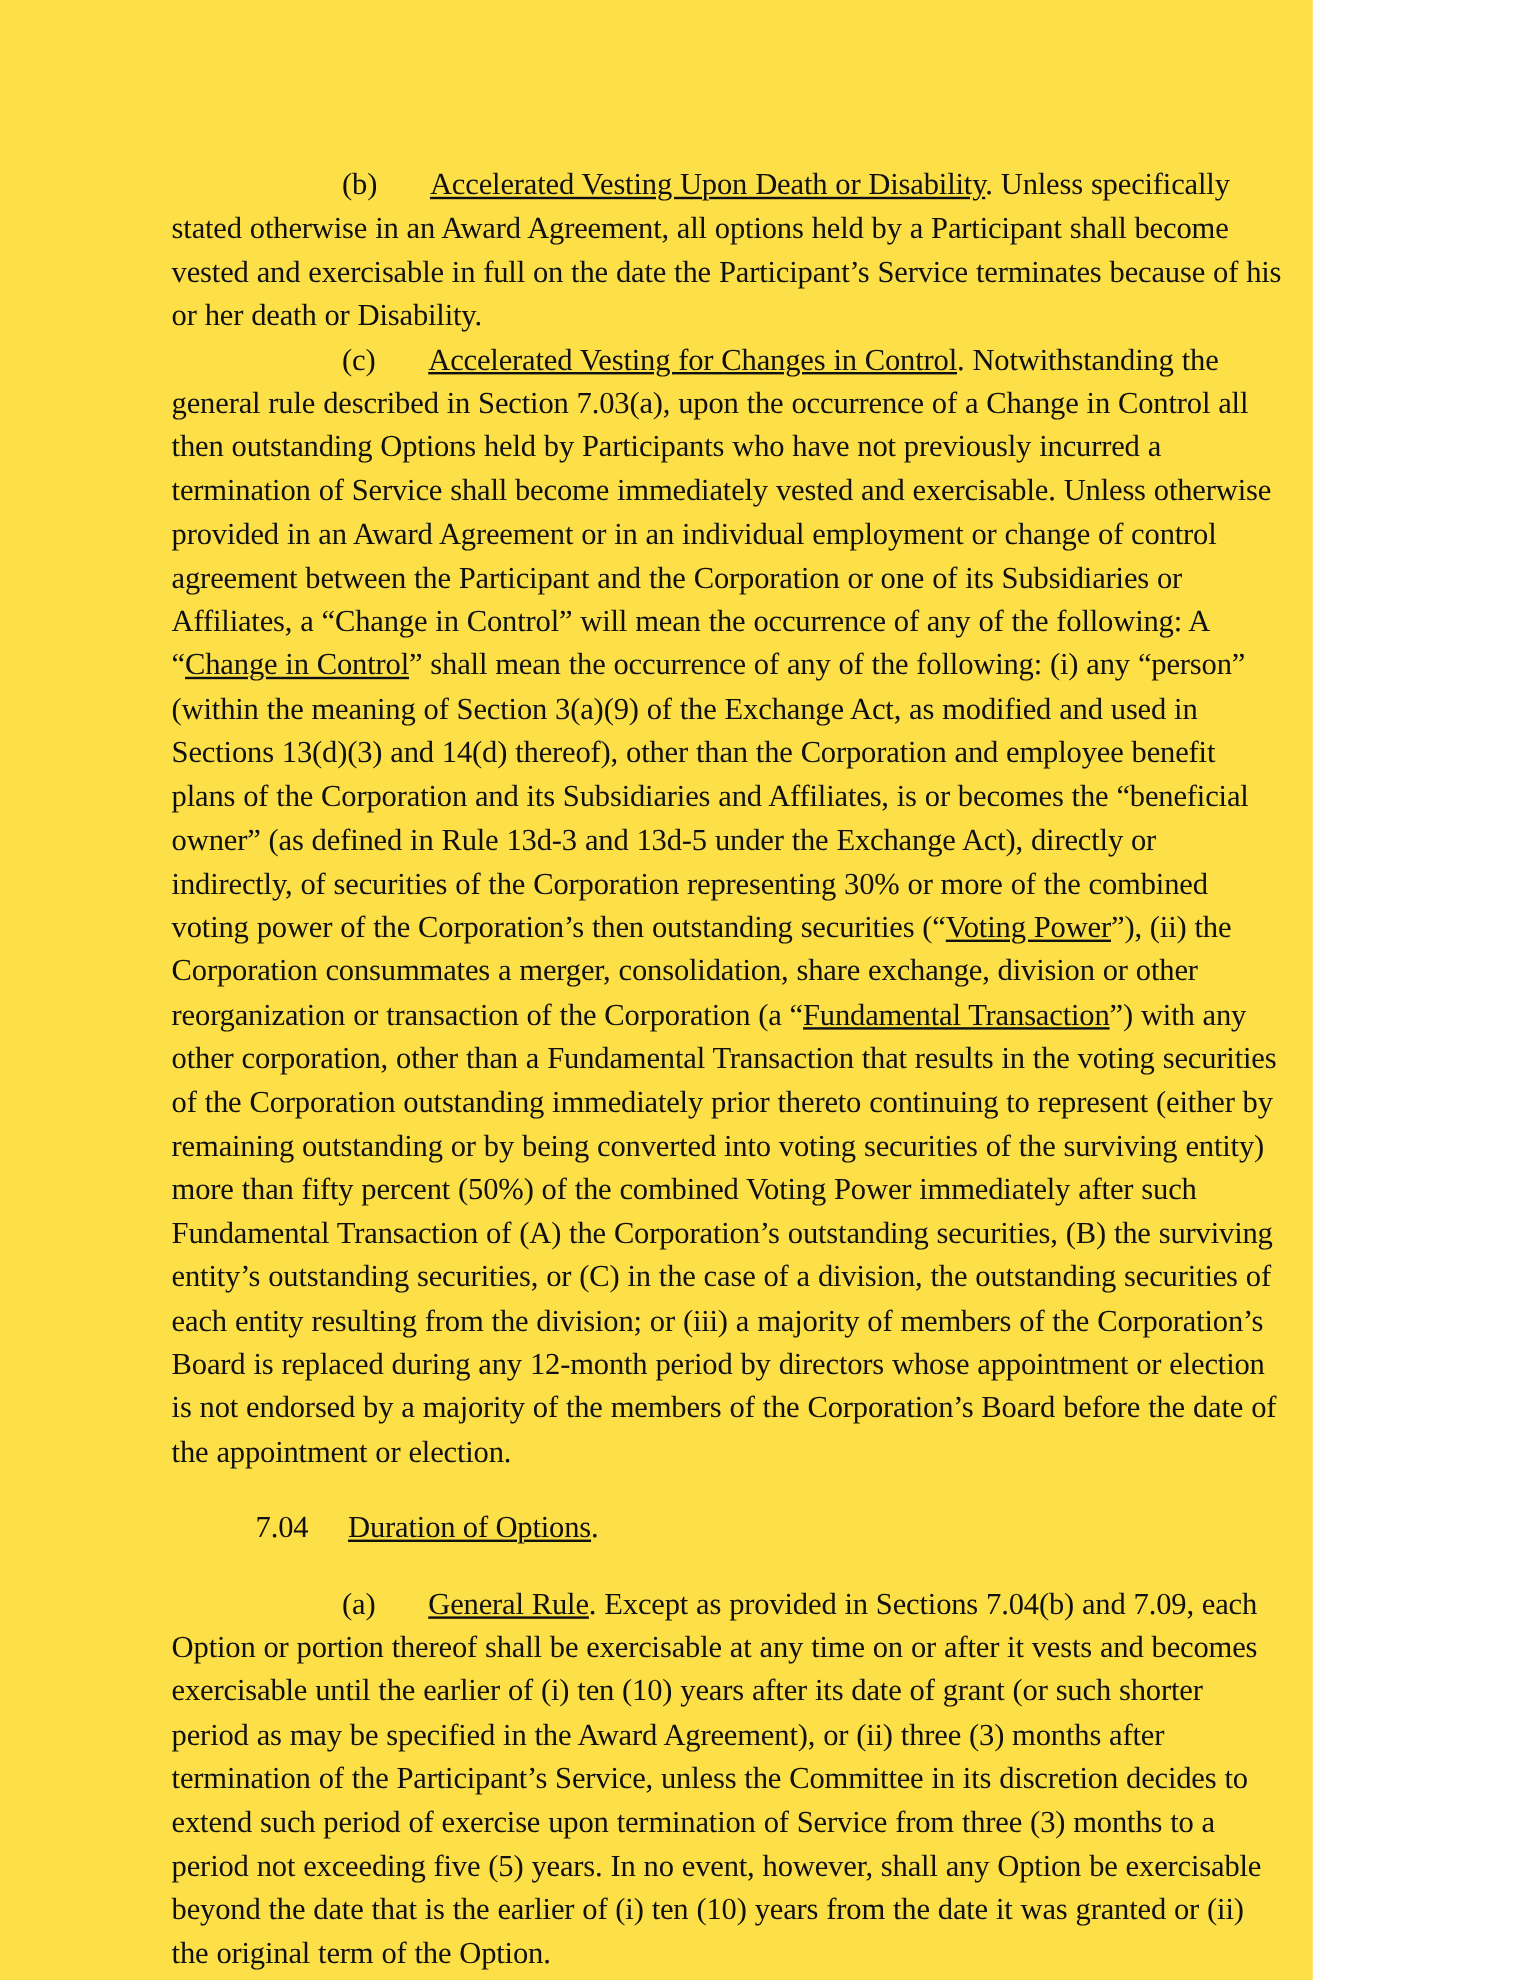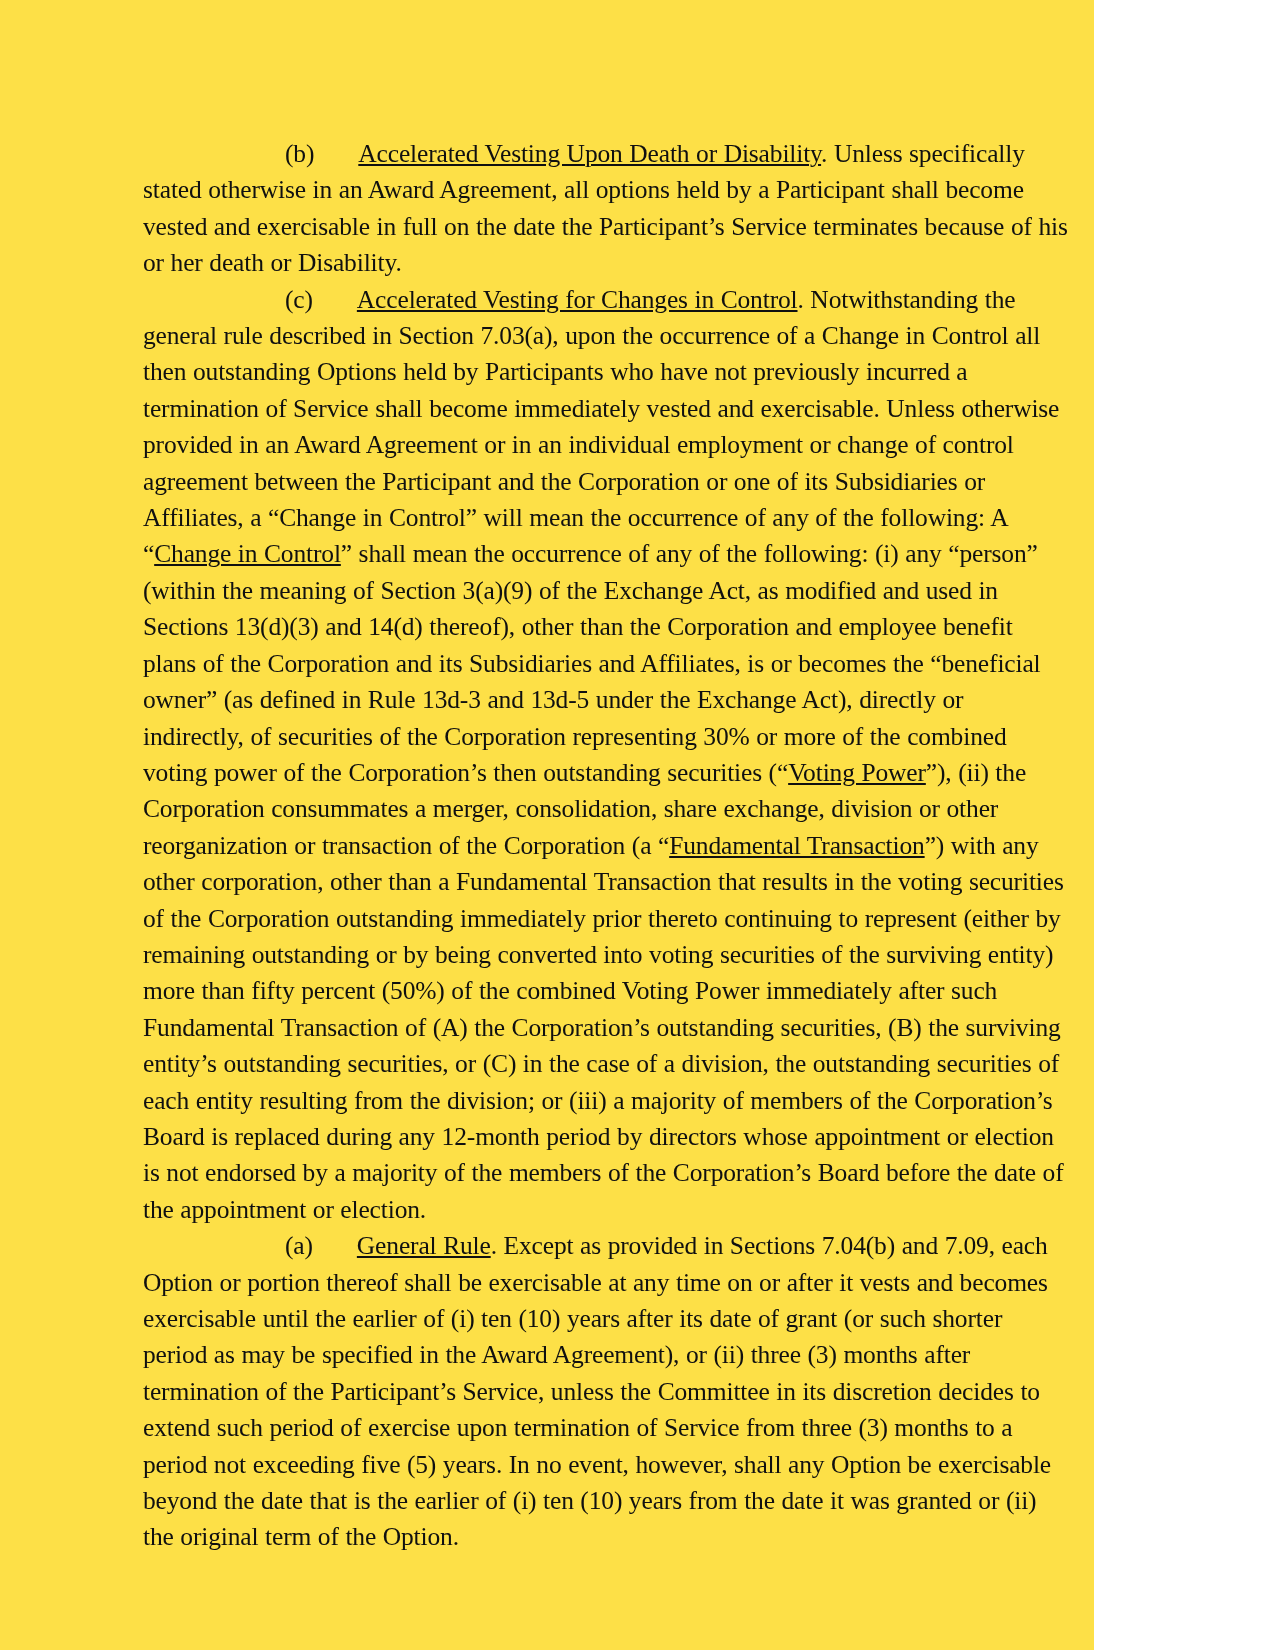--- a/index.html
+++ b/index.html
@@ -74,19 +74,22 @@
   <div class="text-column">
 
     <p class="para">
       <span class="para-marker">(b)</span><span class="marker-gap"></span><span class="u">Accelerated Vesting Upon Death or Disability</span><span>. Unless specifically stated otherwise in an Award Agreement, all options held by a Participant shall become vested and exercisable in full on the date the Participant’s Service terminates because of his or her death or Disability.</span>
     </p>
 
     <p class="para">
       <span class="para-marker">(c)</span><span class="marker-gap"></span><span class="u">Accelerated Vesting for Changes in Control</span><span>. Notwithstanding the general rule described in Section 7.03(a), upon the occurrence of a Change in Control all then outstanding Options held by Participants who have not previously incurred a termination of Service shall become immediately vested and exercisable. Unless otherwise provided in an Award Agreement or in an individual employment or change of control agreement between the Participant and the Corporation or one of its Subsidiaries or Affiliates, a “Change in Control” will mean the occurrence of any of the following: A “</span><span class="u">Change in Control</span><span>” shall mean the occurrence of any of the following: (i) any “person” (within the meaning of Section 3(a)(9) of the Exchange Act, as modified and used in Sections 13(d)(3) and 14(d) thereof), other than the Corporation and employee benefit plans of the Corporation and its Subsidiaries and Affiliates, is or becomes the “beneficial owner” (as defined in Rule 13d-3 and 13d-5 under the Exchange Act), directly or indirectly, of securities of the Corporation representing 30% or more of the combined voting power of the Corporation’s then outstanding securities (“</span><span class="u">Voting Power</span><span>”), (ii) the Corporation consummates a merger, consolidation, share exchange, division or other reorganization or transaction of the Corporation (a “</span><span class="u">Fundamental Transaction</span><span>”) with any other corporation, other than a Fundamental Transaction that results in the voting securities of the Corporation outstanding immediately prior thereto continuing to represent (either by remaining outstanding or by being converted into voting securities of the surviving entity) more than fifty percent (50%) of the combined Voting Power immediately after such Fundamental Transaction of (A) the Corporation’s outstanding securities, (B) the surviving entity’s outstanding securities, or (C) in the case of a division, the outstanding securities of each entity resulting from the division; or (iii) a majority of members of the Corporation’s Board is replaced during any 12-month period by directors whose appointment or election is not endorsed by a majority of the members of the Corporation’s Board before the date of the appointment or election.</span>
     </p>
 
+    <p class="heading-line" style="margin-top:27px;">
+      <span>7.04</span><span class="num-gap"></span><span class="u">Duration of Options</span><span>.</span>
+    </p>
 
     <p class="para">
       <span class="para-marker">(a)</span><span class="marker-gap"></span><span class="u">General Rule</span><span>. Except as provided in Sections 7.04(b) and 7.09, each Option or portion thereof shall be exercisable at any time on or after it vests and becomes exercisable until the earlier of (i) ten (10) years after its date of grant (or such shorter period as may be specified in the Award Agreement), or (ii) three (3) months after termination of the Participant’s Service, unless the Committee in its discretion decides to extend such period of exercise upon termination of Service from three (3) months to a period not exceeding five (5) years. In no event, however, shall any Option be exercisable beyond the date that is the earlier of (i) ten (10) years from the date it was granted or (ii) the original term of the Option.</span>
     </p>
 
   </div>
 </div>
 
 </body></html>

